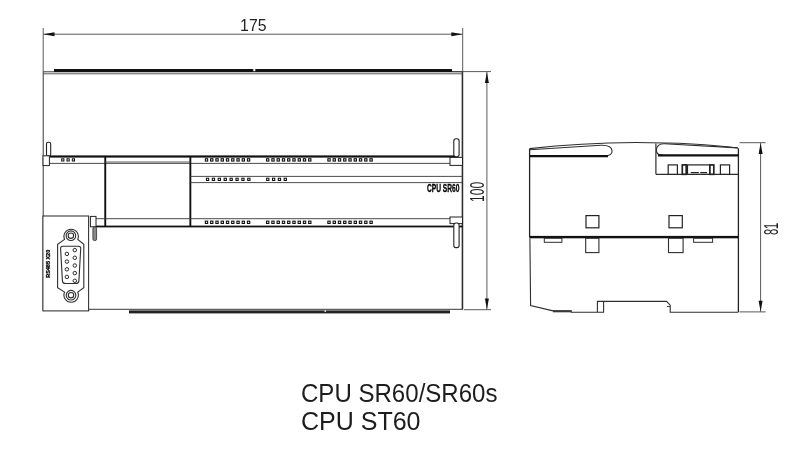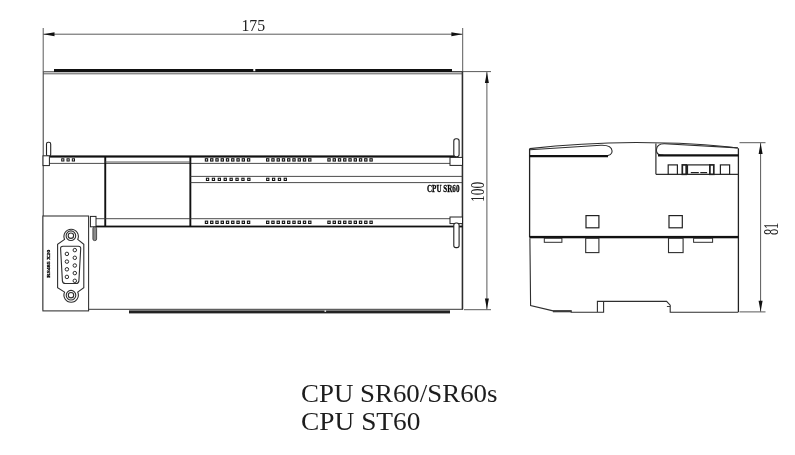--- a/index.html
+++ b/index.html
@@ -1,16 +1,16 @@
 <!DOCTYPE html>
 <html><head>
 <meta charset="utf-8">
 <style>
   html,body{margin:0;padding:0;background:#fff;}
-  .page{width:795px;height:455px;position:relative;font-family:Liberation Serif, serif;}
+  .page{width:795px;height:455px;position:relative;font-family:Liberation Sans, sans-serif;}
 </style>
 </head>
 <body>
 <div class="page">
 <svg width="795" height="455" viewBox="0 0 795 455">
 
   <g stroke="#5a5a5a" stroke-width="1" fill="none">
     <line x1="43.2" y1="28" x2="43.2" y2="71.5"></line>
     <line x1="462.7" y1="28" x2="462.7" y2="71.5"></line>
     <line x1="43.2" y1="34.2" x2="462.7" y2="34.2"></line>

